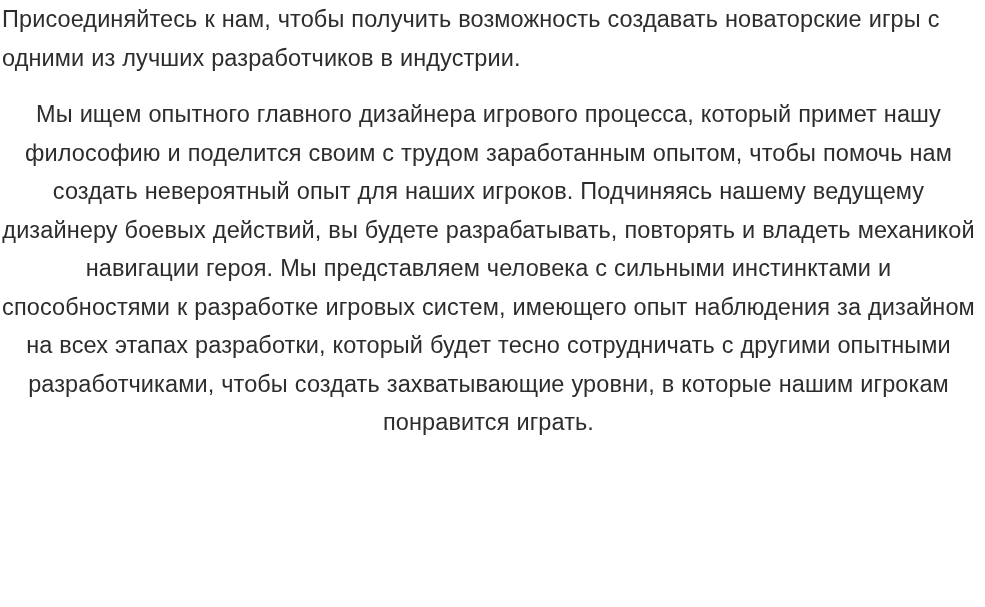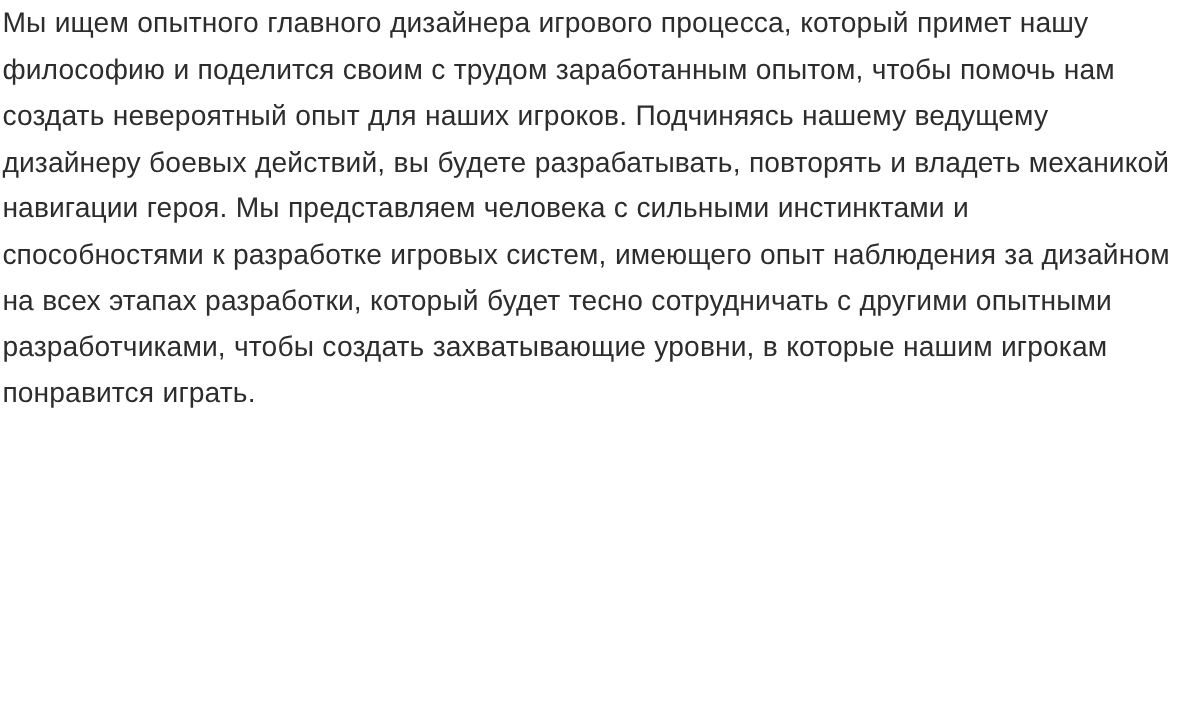--- a/index.html
+++ b/index.html
@@ -24,21 +24,23 @@
   .para {
     font-size: 23.5px;
     line-height: 38.5px;
     color: #2d2d2d;
     letter-spacing: 0.1px;
     margin: 0;
     text-align: left;
     word-spacing: 0.3px;
   }
   .para + .para {
-    margin-top: 34px;
+    margin-top: 18px;
+    text-align: center;
   }
 </style>
 </head>
 <body>
 
 <div class="page">
+  <p class="para">Присоединяйтесь к нам, чтобы получить возможность создавать новаторские игры с одними из лучших разработчиков в индустрии.</p>
   <p class="para">Мы ищем опытного главного дизайнера игрового процесса, который примет нашу философию и поделится своим с трудом заработанным опытом, чтобы помочь нам создать невероятный опыт для наших игроков. Подчиняясь нашему ведущему дизайнеру боевых действий, вы будете разрабатывать, повторять и владеть механикой навигации героя. Мы представляем человека с сильными инстинктами и способностями к разработке игровых систем, имеющего опыт наблюдения за дизайном на всех этапах разработки, который будет тесно сотрудничать с другими опытными разработчиками, чтобы создать захватывающие уровни, в которые нашим игрокам понравится играть.</p>
 </div>
 
 </body></html>

